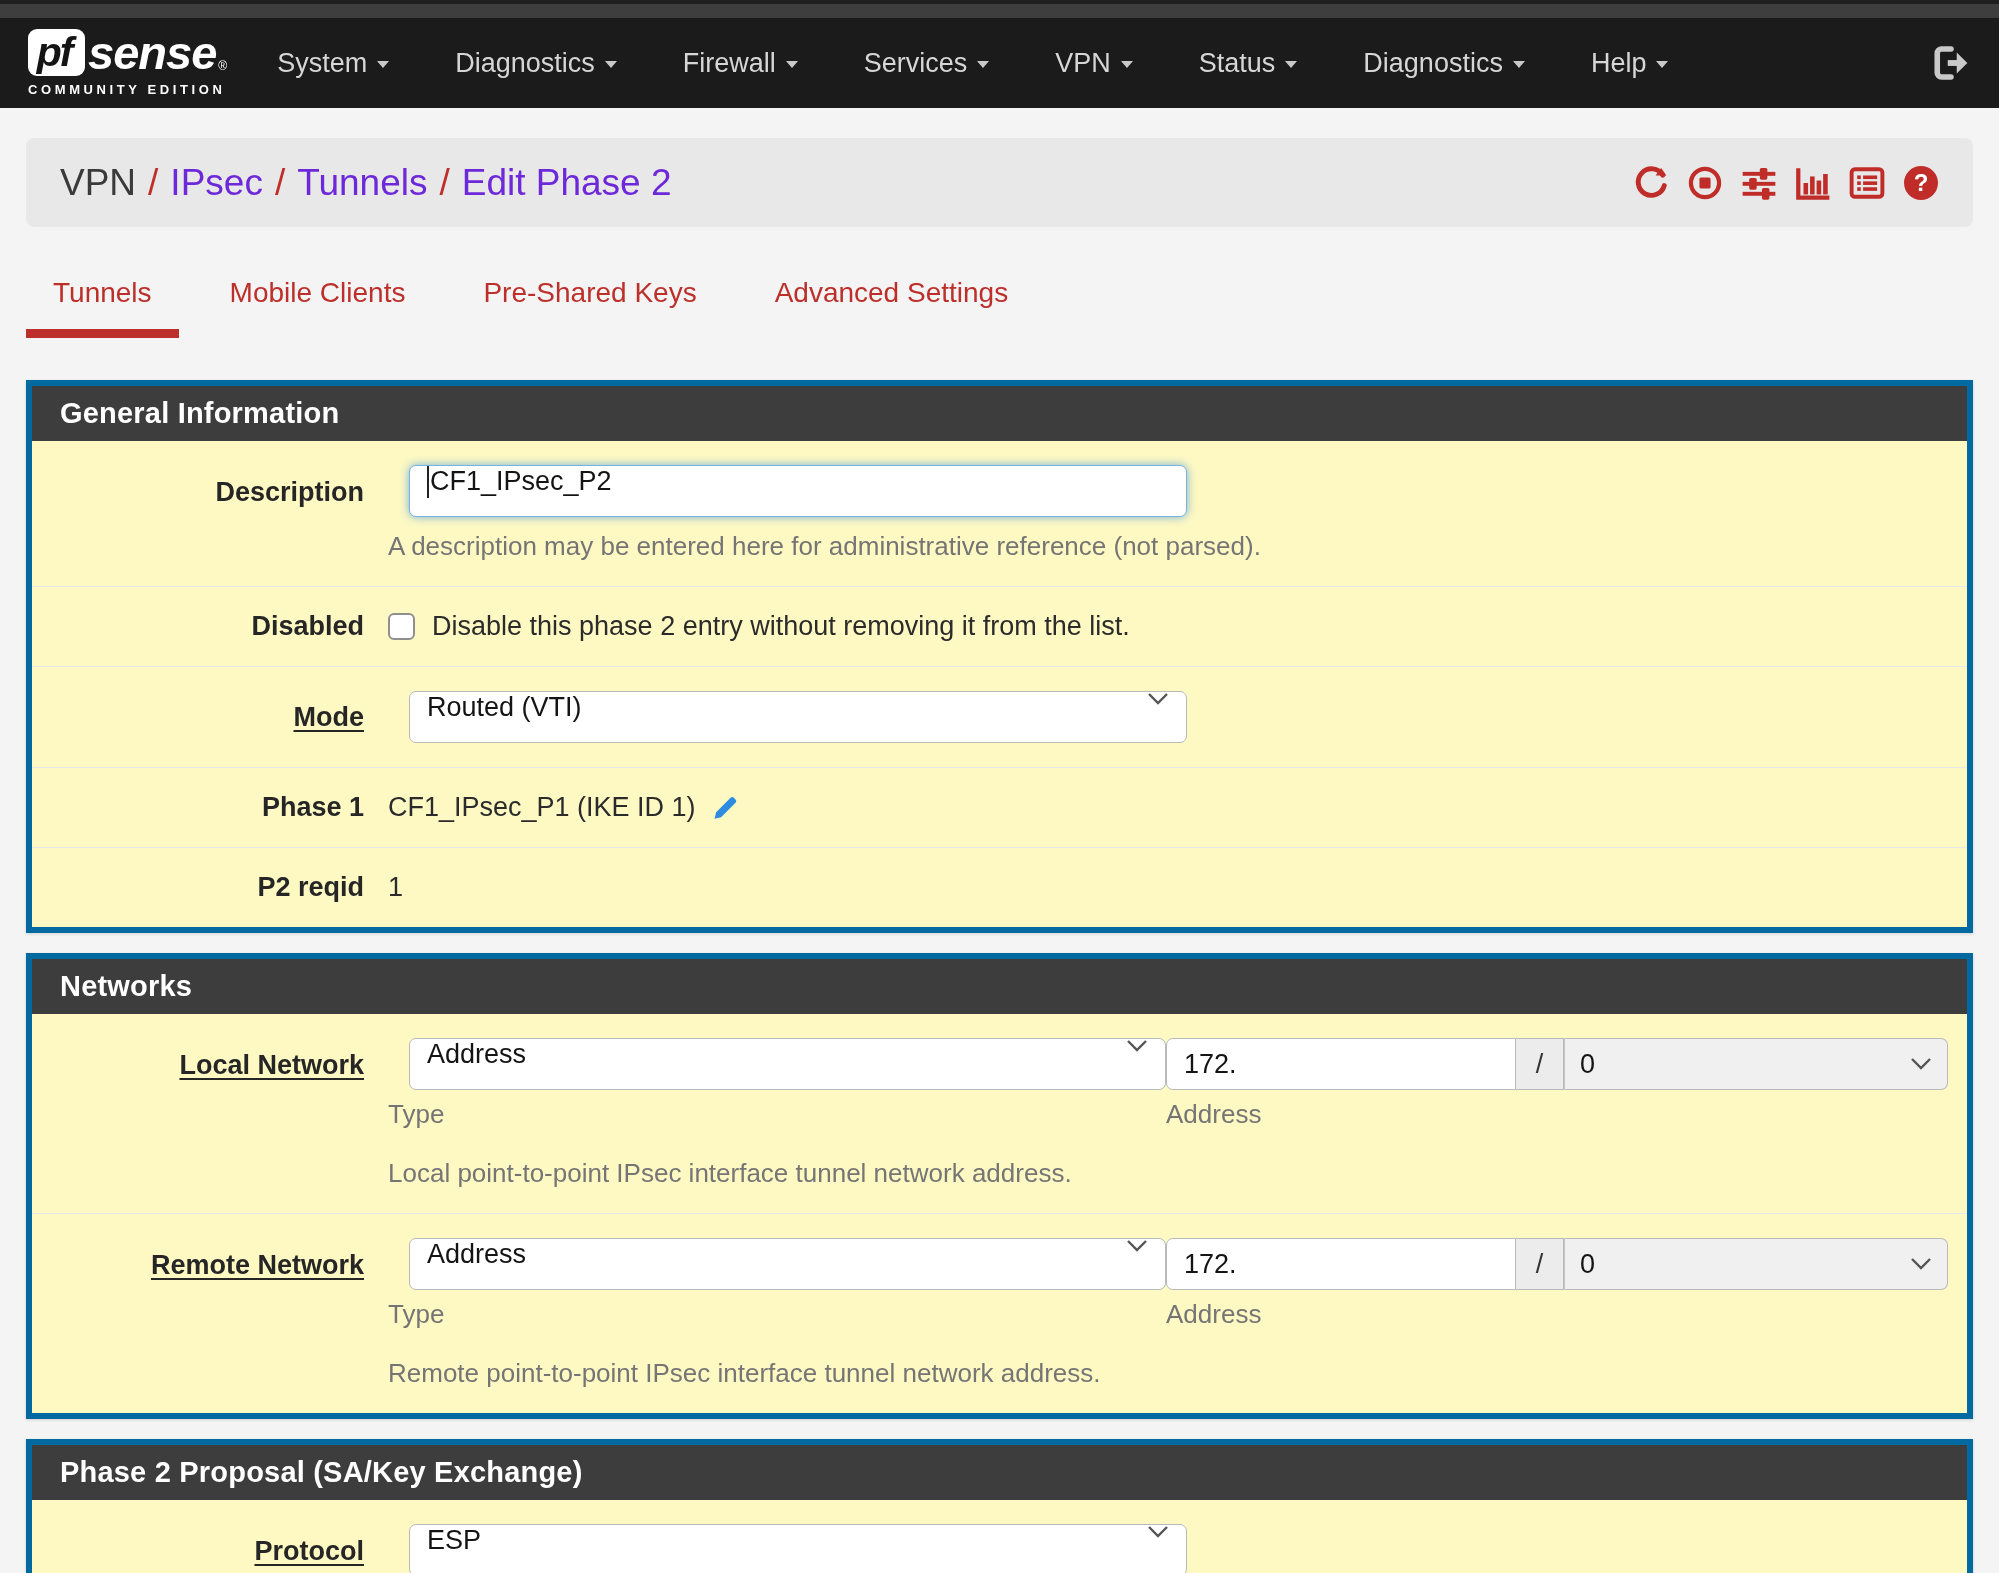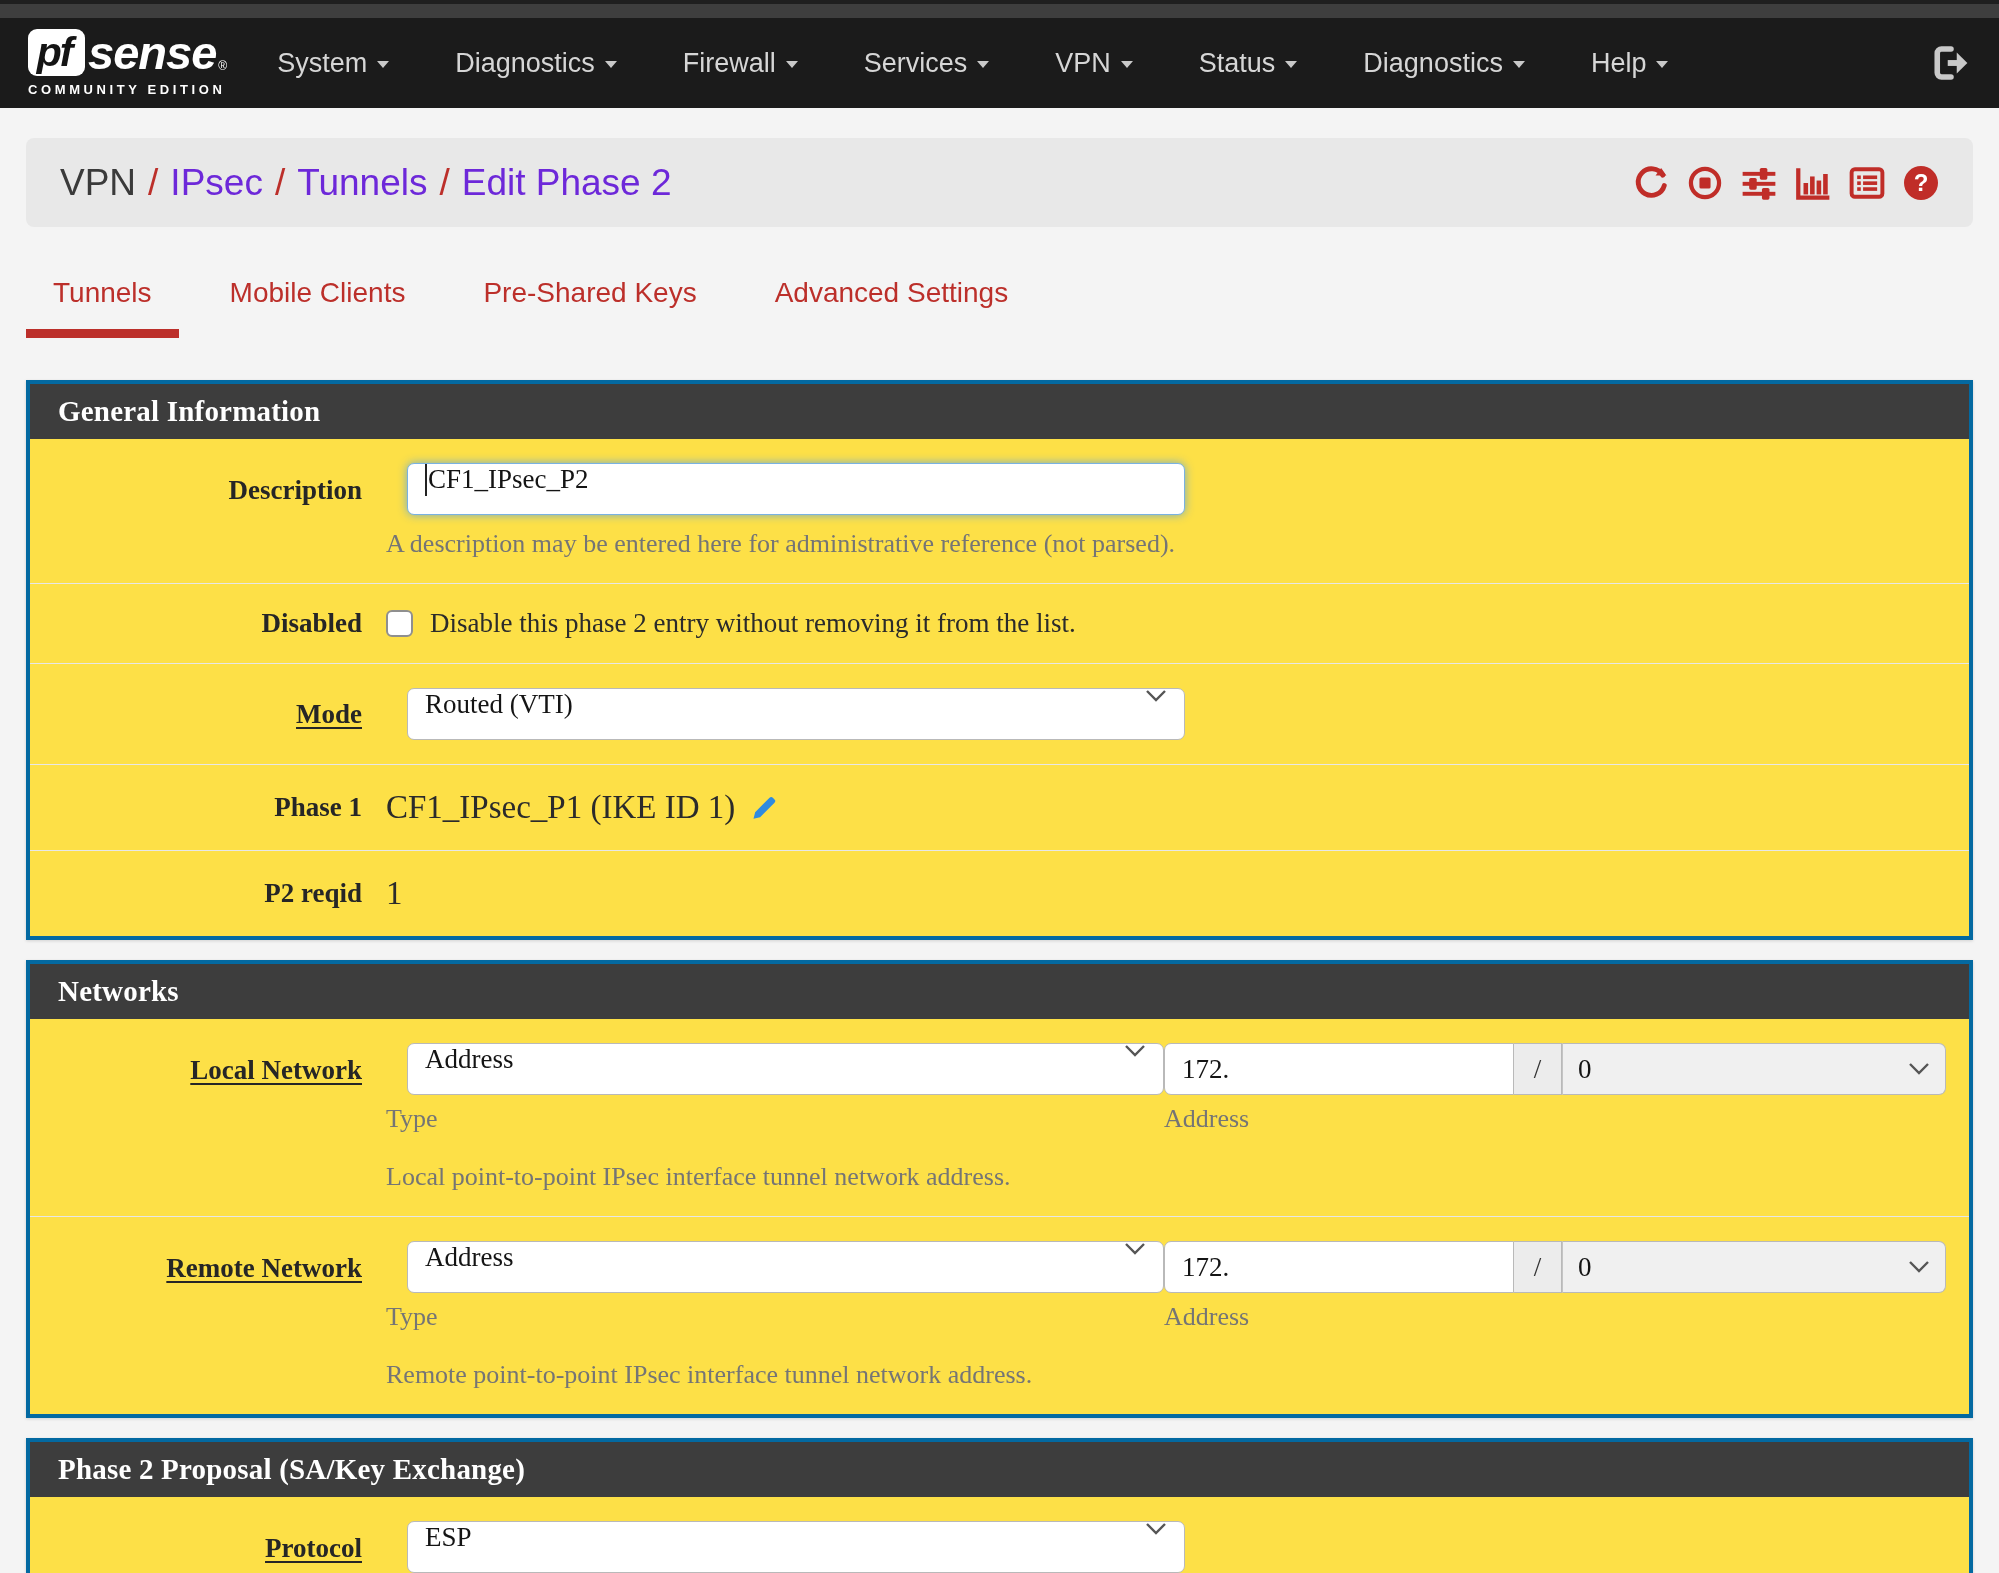--- a/index.html
+++ b/index.html
@@ -33,21 +33,21 @@
   .bc-icon { width:36px; height:36px; display:flex; align-items:center; justify-content:center; cursor:pointer; }
   .help-circle { width:34px; height:34px; background:#c02d28; color:#fff; border-radius:50%;
                  font-size:24px; font-weight:bold; display:flex; align-items:center; justify-content:center; }
 
   
   .tabs { display:flex; gap:24px; margin:50px 26px 0; }
   .tab { font-size:28px; color:#bc2f2a; padding:0 27px 20px; text-decoration:none; cursor:pointer; white-space:nowrap; }
   .tab.active { border-bottom:9px solid #bc2f2a; }
 
   
-  .panel { margin:0 26px 20px; background:#fde047; border:4px solid #0369a1; box-shadow:0 1px 3px rgba(0,0,0,.14);font-family:Liberation Serif, serif; }
+  .panel { margin:0 26px 20px; background:#fef9c3; border:6px solid #0369a1; box-shadow:0 1px 3px rgba(0,0,0,.14); }
   .panel.first { margin-top:42px; }
   .panel-header { background:#3d3d3d; color:#fff; font-weight:bold; font-size:29px; padding:11px 28px; letter-spacing:.2px; }
   .panel-body .row + .row { border-top:1px solid #e7e7e7; }
   .row { display:flex; padding:24px 16px; }
   .row.center { align-items:center; }
   .lbl { width:340px; flex:0 0 340px; text-align:right; padding-right:24px; font-weight:bold; font-size:27px; color:#262626; padding-top:12px; }
   .row.center .lbl { padding-top:0; }
   .lbl .u { text-decoration:underline; text-underline-offset:4px; }
   .ctl { flex:1; padding-right:18px; }
   .cols { display:flex; }
@@ -70,21 +70,21 @@
               display:flex; align-items:center; padding:0 17px; font-size:27px; color:#141414; }
   .ig-addon { flex:0 0 48px; border:1px solid #b9b9b9; border-left:none; background:#ececec;
               display:flex; align-items:center; justify-content:center; font-size:27px; color:#333; }
   .ig-select { flex:1; border:1px solid #b9b9b9; border-left:1px solid #c4c4c4; border-radius:0 7px 7px 0; background:#f0f0f0;
                display:flex; align-items:center; justify-content:space-between; padding:0 15px; font-size:27px; color:#141414; cursor:pointer; }
 
   .cbrow { display:flex; align-items:center; gap:17px; font-size:27px; color:#2b2b2b; }
   .cb { width:27px; height:27px; border:2px solid #8f8f8f; border-radius:6px; background:#fff; flex:0 0 27px; cursor:pointer;
         display:flex; align-items:center; justify-content:center; }
 
-  .static { font-size:33px; color:#2b2b2b; display:flex; align-items:center; gap:14px; }
+  .static { font-size:27px; color:#2b2b2b; display:flex; align-items:center; gap:14px; }
 </style>
 </head>
 <body>
 
 <div class="topstrip"></div>
 
 <div class="navbar">
   <div class="brand">
     <div class="brand-row">
       <div class="pf-box">

